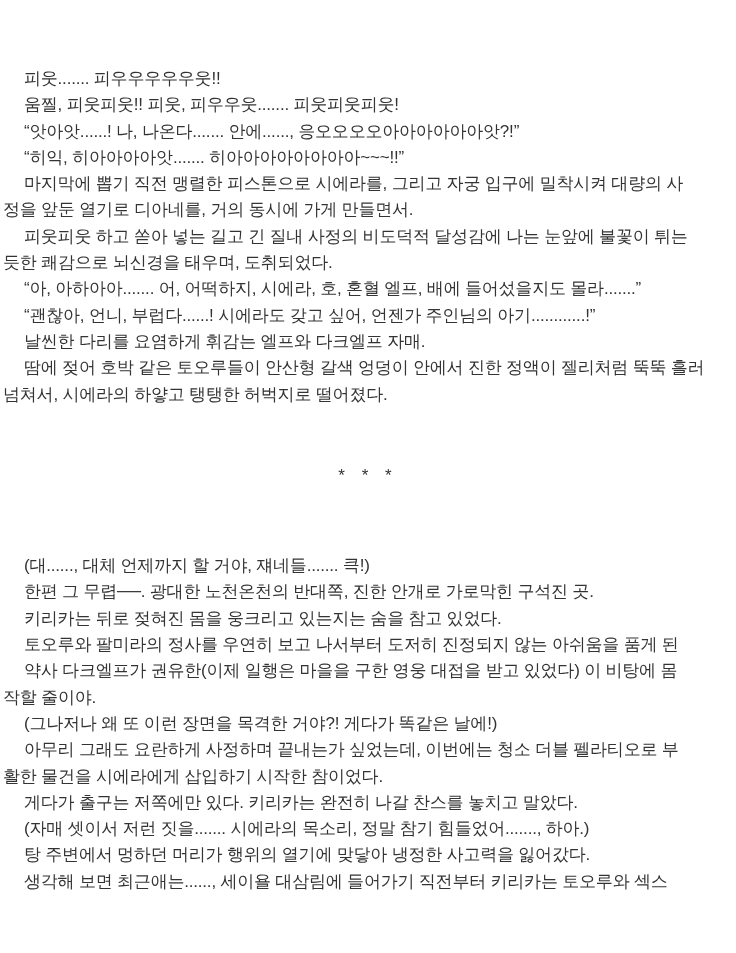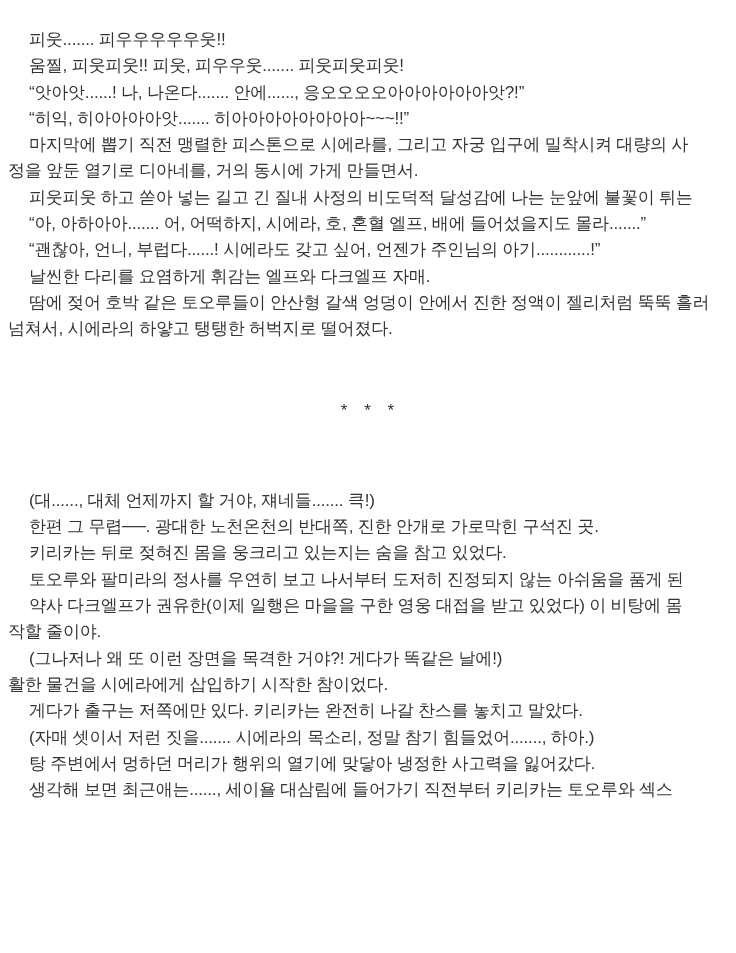--- a/index.html
+++ b/index.html
@@ -10,24 +10,25 @@
   .page {
     position: relative;
     width: 736px;
     height: 953px;
     background: #ffffff;
     overflow: hidden;
     font-family: "Liberation Sans", "DejaVu Sans", sans-serif;
     color: #333333;
   }
   .text-flow {
-    padding: 27px 3px 0 8px;
+    padding: 27px 3px 0 3px;
     font-size: 17px;
     line-height: 26.3px;
     letter-spacing: -0.2px;
+    margin-top: 39px;
   }
   .ln {
     height: 26.3px;
     white-space: pre;
     overflow: hidden;
   }
   .ln.ind {
     padding-left: 21px;
   }
   .gap-1 { height: 55px; }
@@ -46,37 +47,39 @@
 <div class="page">
   <div class="text-flow">
     <div>
         <div class="ln ind">피웃....... 피우우우우우웃!!</div>
         <div class="ln ind">움찔, 피웃피웃!! 피웃, 피우우웃....... 피웃피웃피웃!</div>
         <div class="ln ind">“앗아앗......! 나, 나온다....... 안에......, 응오오오오아아아아아아앗?!”</div>
         <div class="ln ind">“히익, 히아아아아앗....... 히아아아아아아아아~~~!!”</div>
         <div class="ln ind">마지막에 뽑기 직전 맹렬한 피스톤으로 시에라를, 그리고 자궁 입구에 밀착시켜 대량의 사</div>
         <div class="ln">정을 앞둔 열기로 디아네를, 거의 동시에 가게 만들면서.</div>
         <div class="ln ind">피웃피웃 하고 쏟아 넣는 길고 긴 질내 사정의 비도덕적 달성감에 나는 눈앞에 불꽃이 튀는</div>
+        <div class="ln">듯한 쾌감으로 뇌신경을 태우며, 도취되었다.</div>
         <div class="ln ind">“아, 아하아아....... 어, 어떡하지, 시에라, 호, 혼혈 엘프, 배에 들어섰을지도 몰라.......”</div>
         <div class="ln ind">“괜찮아, 언니, 부럽다......! 시에라도 갖고 싶어, 언젠가 주인님의 아기............!”</div>
         <div class="ln ind">날씬한 다리를 요염하게 휘감는 엘프와 다크엘프 자매.</div>
         <div class="ln ind">땀에 젖어 호박 같은 토오루들이 안산형 갈색 엉덩이 안에서 진한 정액이 젤리처럼 뚝뚝 흘러</div>
         <div class="ln">넘쳐서, 시에라의 하얗고 탱탱한 허벅지로 떨어졌다.</div>
       </div>
     <div class="gap-1"></div>
     <div class="separator-line">* * *</div>
     <div class="gap-2"></div>
     <div>
         <div class="ln ind">(대......, 대체 언제까지 할 거야, 쟤네들....... 큭!)</div>
         <div class="ln ind">한편 그 무렵──. 광대한 노천온천의 반대쪽, 진한 안개로 가로막힌 구석진 곳.</div>
         <div class="ln ind">키리카는 뒤로 젖혀진 몸을 웅크리고 있는지는 숨을 참고 있었다.</div>
         <div class="ln ind">토오루와 팔미라의 정사를 우연히 보고 나서부터 도저히 진정되지 않는 아쉬움을 품게 된</div>
         <div class="ln ind">약사 다크엘프가 권유한(이제 일행은 마을을 구한 영웅 대접을 받고 있었다) 이 비탕에 몸</div>
         <div class="ln">작할 줄이야.</div>
         <div class="ln ind">(그나저나 왜 또 이런 장면을 목격한 거야?! 게다가 똑같은 날에!)</div>
+        <div class="ln ind">아무리 그래도 요란하게 사정하며 끝내는가 싶었는데, 이번에는 청소 더블 펠라티오로 부</div>
         <div class="ln">활한 물건을 시에라에게 삽입하기 시작한 참이었다.</div>
         <div class="ln ind">게다가 출구는 저쪽에만 있다. 키리카는 완전히 나갈 찬스를 놓치고 말았다.</div>
         <div class="ln ind">(자매 셋이서 저런 짓을....... 시에라의 목소리, 정말 참기 힘들었어......., 하아.)</div>
         <div class="ln ind">탕 주변에서 멍하던 머리가 행위의 열기에 맞닿아 냉정한 사고력을 잃어갔다.</div>
         <div class="ln ind">생각해 보면 최근애는......, 세이욜 대삼림에 들어가기 직전부터 키리카는 토오루와 섹스</div>
       </div>
   </div>
 </div>
 
 </body></html>

